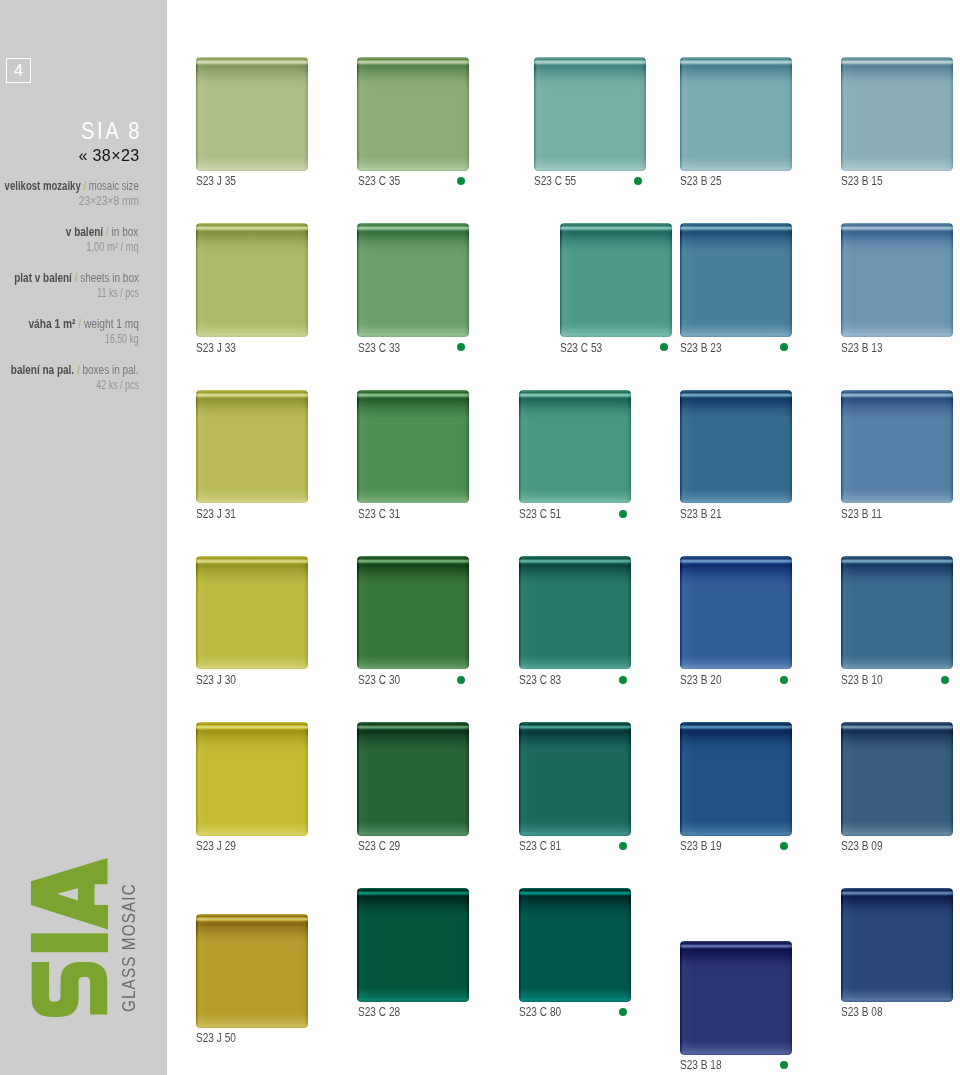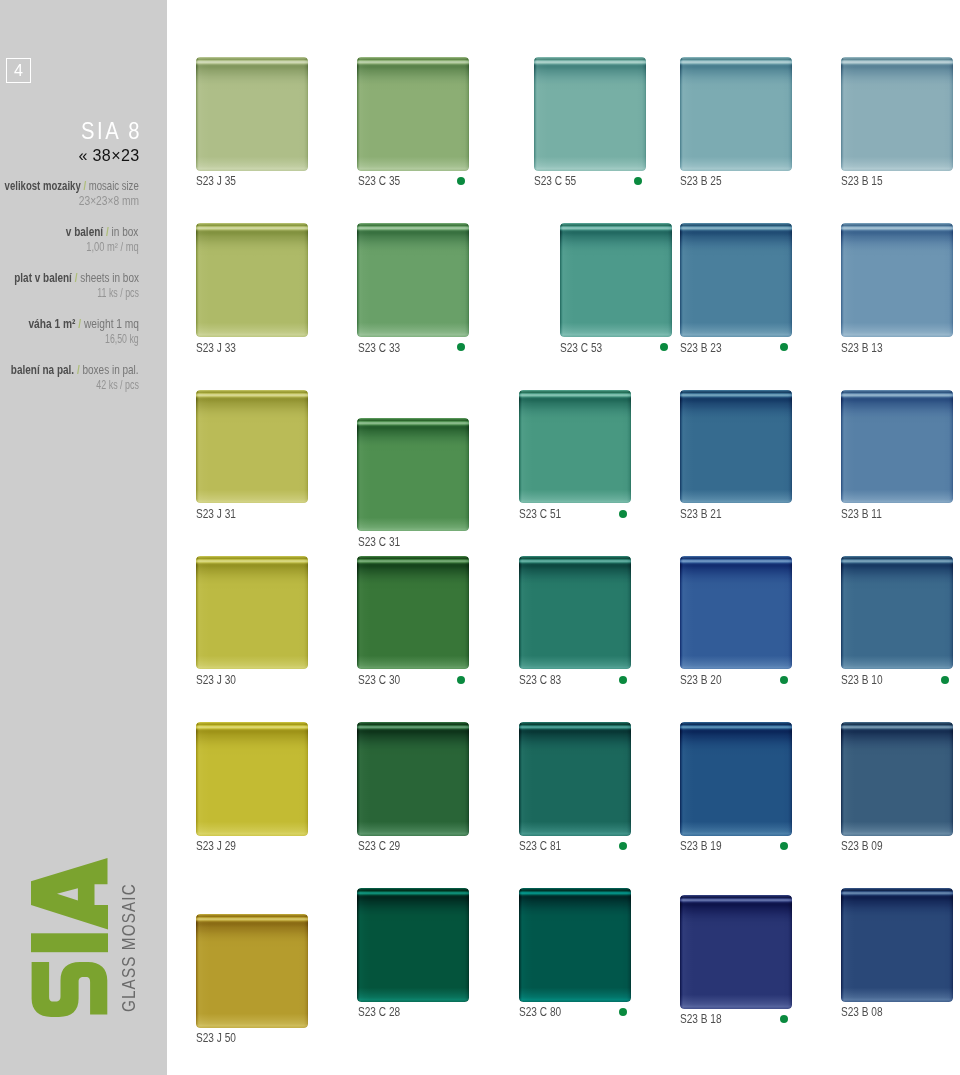--- a/index.html
+++ b/index.html
@@ -214,21 +214,21 @@
         <div class="tile-label" style="top:117.3px;left:0.4px">S23 B 13</div>
       </div>
       <div class="tile-cell" style="left: 196.1px; top: 389.6px;">
         <div class="tile">
           <div class="body" style="background: rgb(186, 187, 87);"></div>
           <div class="gloss"></div>
           <div class="sideshade"></div>
         </div>
         <div class="tile-label" style="top:117.3px;left:0.4px">S23 J 31</div>
       </div>
-      <div class="tile-cell" style="left: 357.3px; top: 389.6px; margin-top: 28px;">
+      <div class="tile-cell" style="left: 357.3px; top: 389.6px;">
         <div class="tile">
           <div class="body" style="background: rgb(79, 143, 80);"></div>
           <div class="gloss"></div>
           <div class="sideshade"></div>
         </div>
         <div class="tile-label" style="top:117.3px;left:0.4px">S23 C 31</div>
       </div>
       <div class="tile-cell" style="left: 518.5px; top: 389.6px;">
         <div class="tile">
           <div class="body" style="background: rgb(72, 152, 129);"></div>
@@ -358,21 +358,21 @@
       </div>
       <div class="tile-cell" style="left: 518.5px; top: 888.2px;">
         <div class="tile">
           <div class="body" style="background: rgb(1, 87, 75);"></div>
           <div class="gloss"></div>
           <div class="sideshade"></div>
         </div>
         <div class="tile-label" style="top:117.3px;left:0.4px">S23 C 80</div>
         <div class="tile-dot" style="top:120px;left:100px"></div>
       </div>
-      <div class="tile-cell" style="left: 679.7px; top: 895px;">
+      <div class="tile-cell" style="left: 679.7px; top: 941px;">
         <div class="tile">
           <div class="body" style="background: rgb(41, 53, 116);"></div>
           <div class="gloss"></div>
           <div class="sideshade"></div>
         </div>
         <div class="tile-label" style="top:117.3px;left:0.4px">S23 B 18</div>
         <div class="tile-dot" style="top:120px;left:100px"></div>
       </div>
       <div class="tile-cell" style="left: 840.9px; top: 888.2px;">
         <div class="tile">

